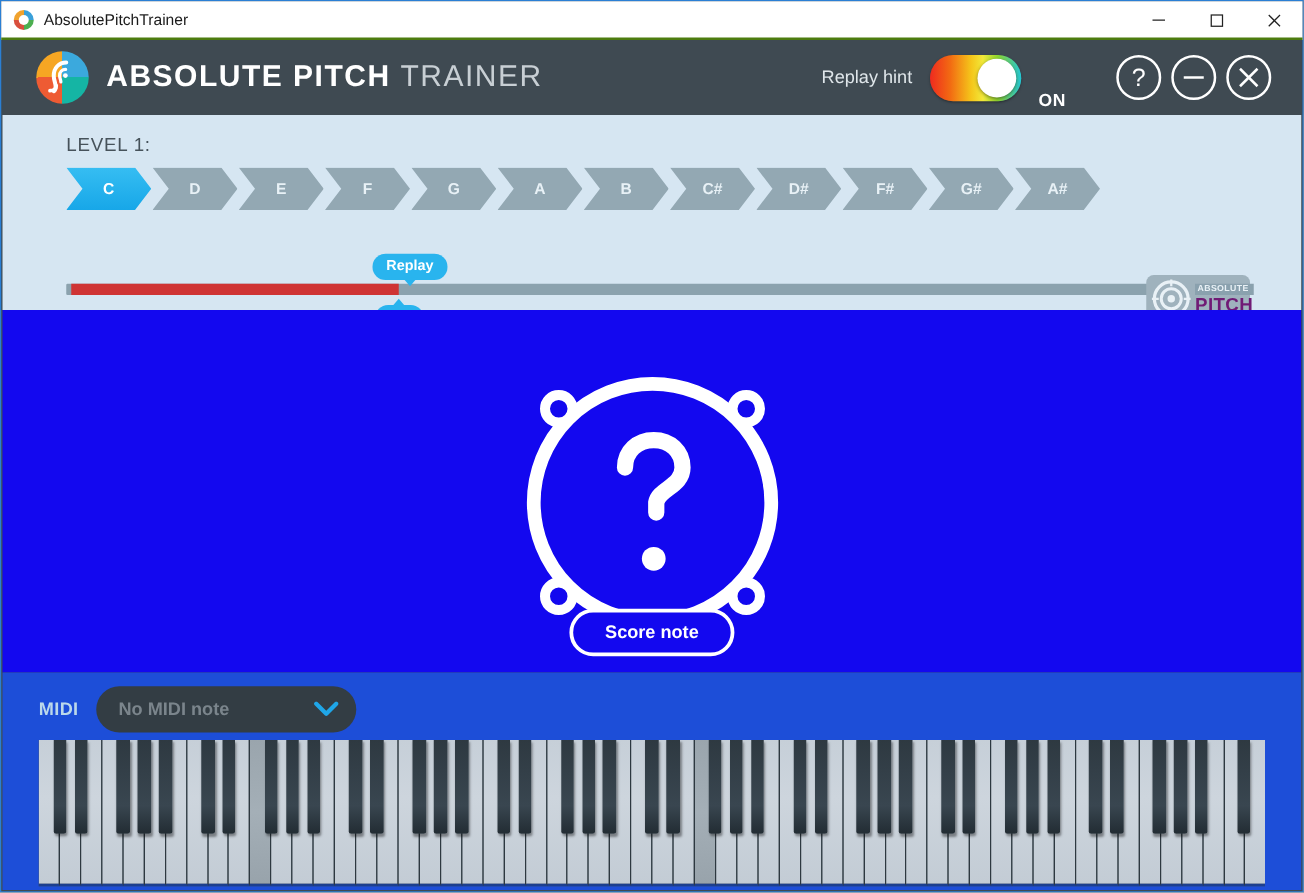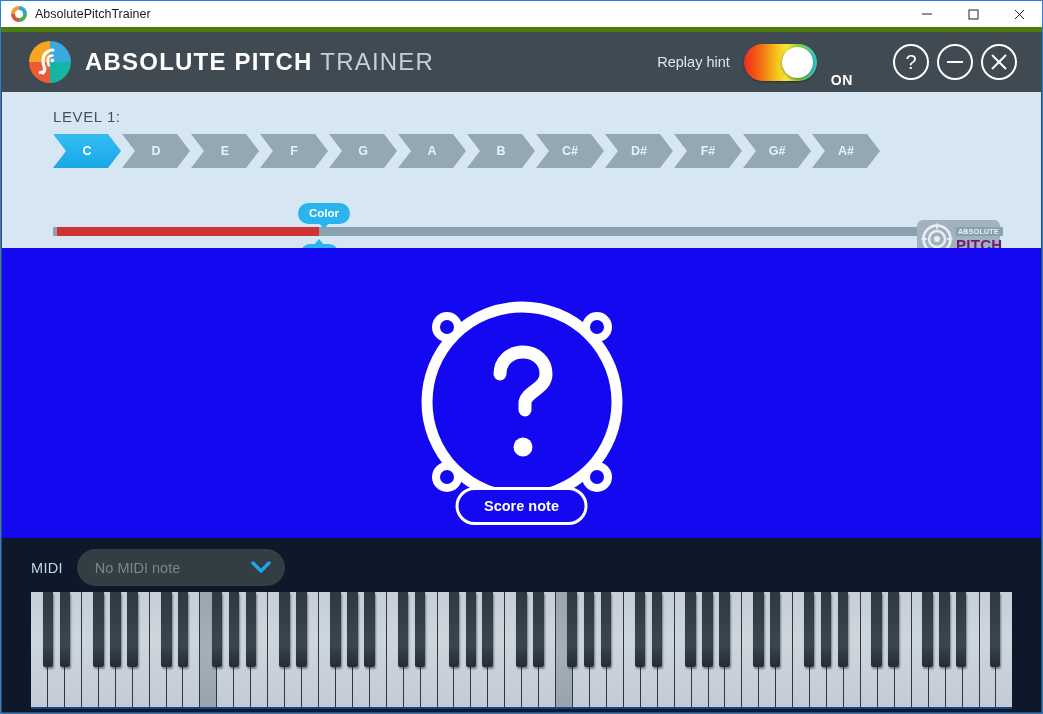--- a/index.html
+++ b/index.html
@@ -14,21 +14,21 @@
     width: 1043px; height: 714px;
     border: 1px solid #2a7fd4;
     background: #3f4a52;
   }
 
   
   .titlebar {
     position: absolute; left: 0; top: 0; right: 0; height: 31px;
     background: #ffffff;
     display: flex; align-items: center;
-    border-bottom: 5px solid #4d7c0f;
+    border-bottom: 2px solid #4d7c0f;
   }
   .tb-icon {
     width: 16px; height: 16px; margin-left: 10px; margin-right: 8px;
     border-radius: 50%;
     background:
       conic-gradient(from 180deg,
         #d94f3d 0deg 90deg,
         #f0a22e 90deg 180deg,
         #3aa0d9 180deg 270deg,
         #4caf50 270deg 360deg);
@@ -178,21 +178,22 @@
     position: absolute; left: 50%; top: 239px; transform: translateX(-50%);
     background: #1308ef; color: #ffffff;
     border: 3px solid #ffffff; border-radius: 19px;
     font-size: 14.5px; font-weight: bold;
     padding: 8px 26px; white-space: nowrap;
   }
 
   
   .bottom {
     position: absolute; left: 1px; top: 537px; right: 1px; bottom: 1px;
-    background: #0f172a;
+    background: #1d4ed8;
+    font-weight: bold;
   }
   .midi-row { position: absolute; left: 29px; top: 11px; display: flex; align-items: center; }
   .midi-label { color: #bcd8ea; font-size: 14.5px; margin-right: 14px; letter-spacing:.3px; }
   .midi-select {
     width: 208px; height: 37px; border-radius: 19px;
     background: #333d44;
     display: flex; align-items: center; padding: 0 14px 0 18px;
   }
   .midi-value { color: #7b858c; font-size: 14.5px; flex: 1; }
   .midi-chev { flex: none; }
@@ -333,21 +334,21 @@
         </div>
         <div class="chev last">
           <span>A#</span>
         </div>
       </div>
 
     <div class="score-wrap">
       <div class="score-track" style="background: rgb(139, 162, 174);">
         <div class="score-fill" style="width: 262.36px; background: rgb(207, 52, 52);"></div>
       </div>
-      <div class="bubble top" style="background: rgb(41, 180, 238);">Color</div>
+      <div class="bubble top" style="background: rgb(41, 180, 238);">Replay</div>
       <div class="bubble bot" style="background: rgb(41, 180, 238);">0%</div>
     </div>
 
     <div class="ap-badge">
       <svg class="ring" viewBox="0 0 32 32">
         <circle cx="16" cy="16" r="13.5" fill="none" stroke="#e9f1f6" stroke-width="2.6"></circle>
         <circle cx="16" cy="16" r="8" fill="none" stroke="#e9f1f6" stroke-width="2.4"></circle>
         <circle cx="16" cy="16" r="3" fill="#e9f1f6"></circle>
         <line x1="16" y1="0.5" x2="16" y2="6" stroke="#e9f1f6" stroke-width="1.8"></line>
         <line x1="16" y1="26" x2="16" y2="31.5" stroke="#e9f1f6" stroke-width="1.8"></line>

